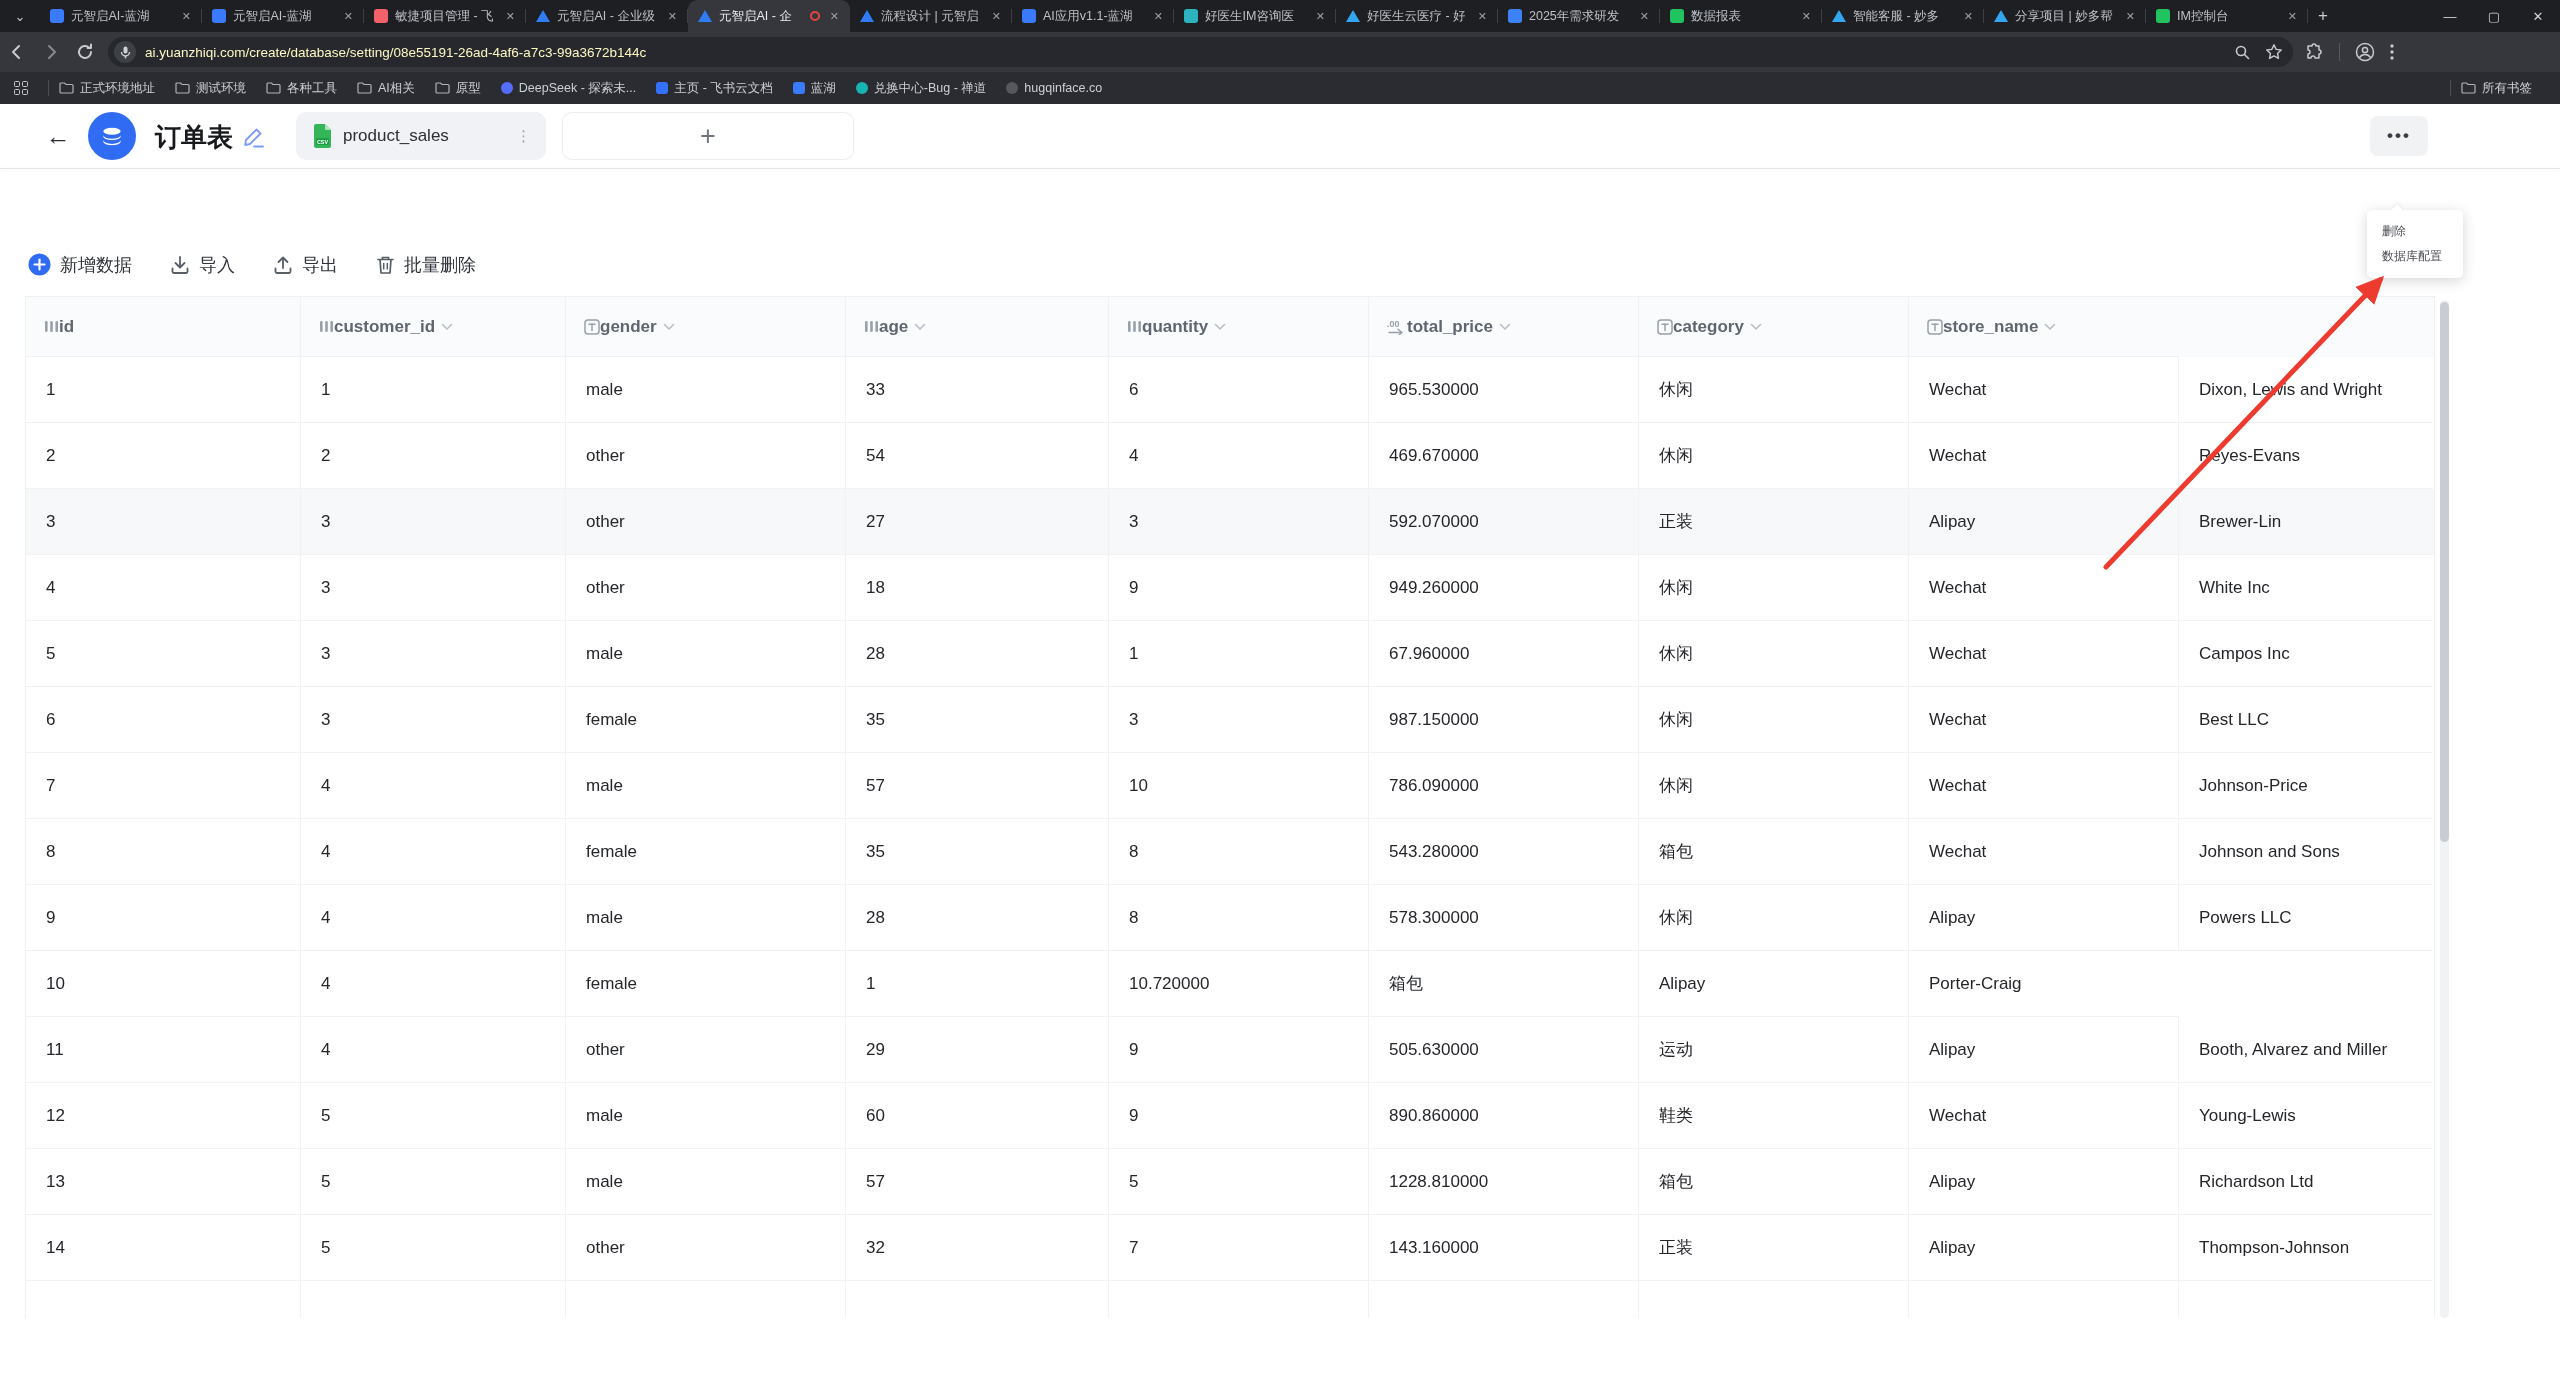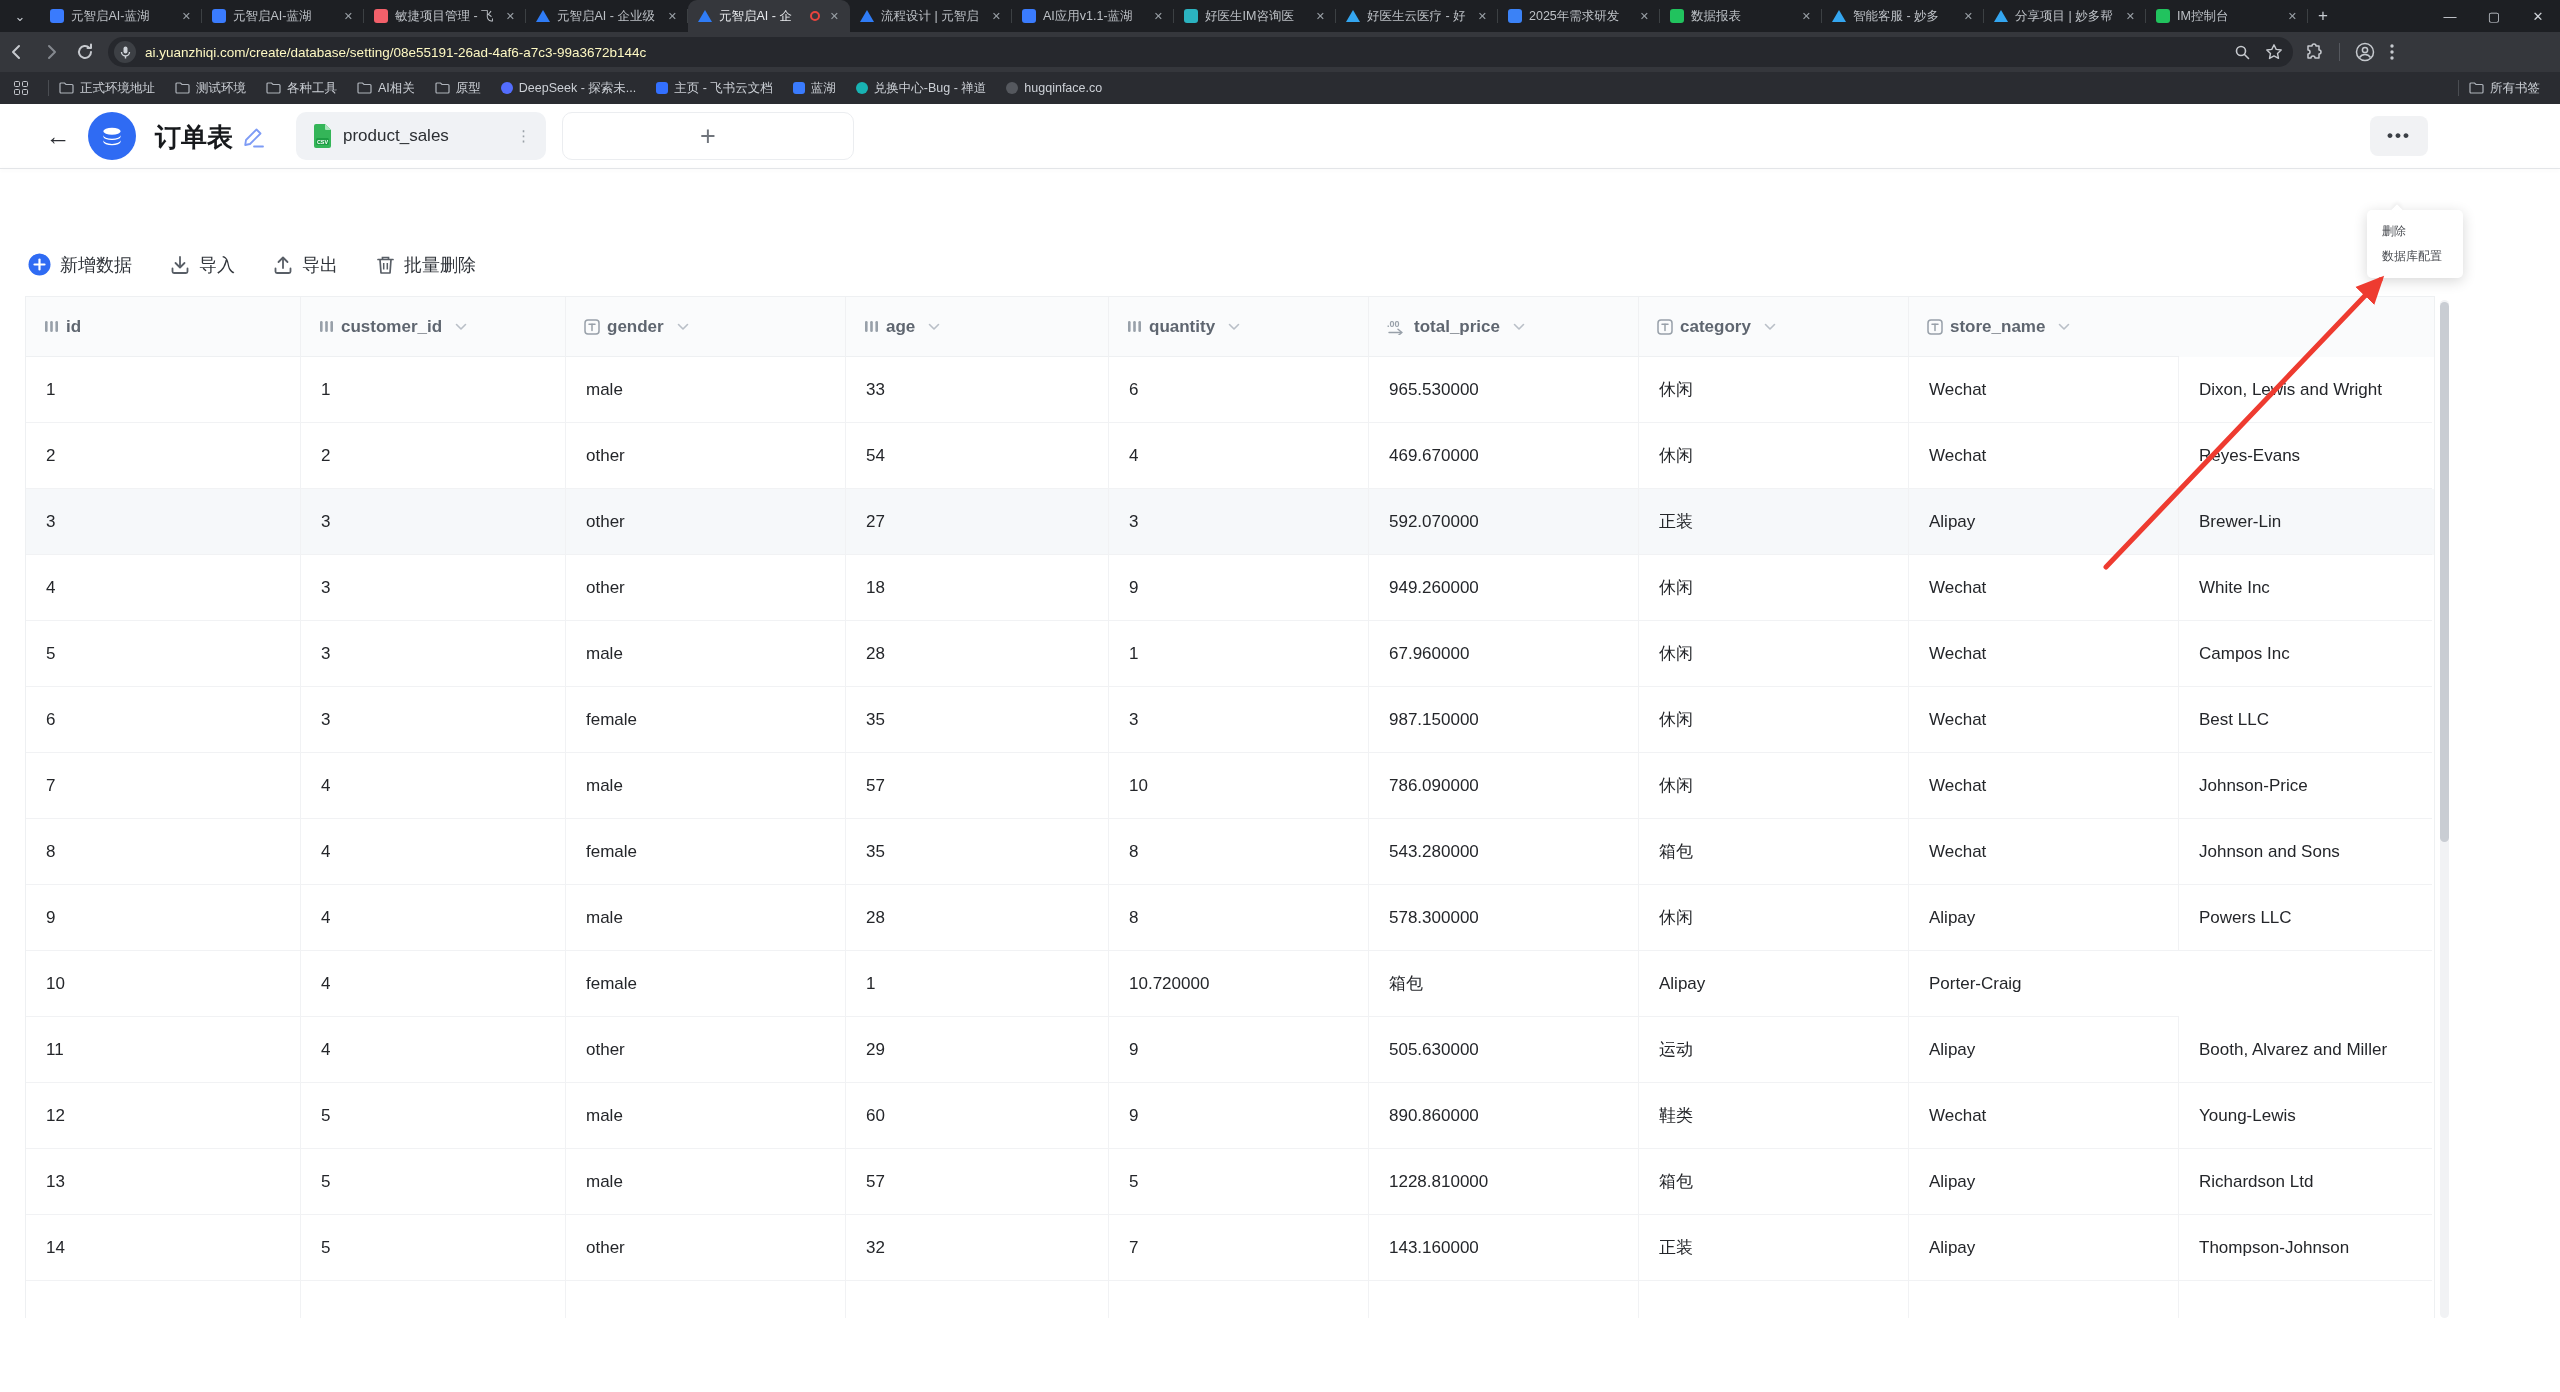--- a/index.html
+++ b/index.html
@@ -56,21 +56,21 @@
   .chip-plus { color:#70757c; font-size:27px; font-weight:300; }
   .more-btn { position:absolute; left:2370px; top:12px; width:58px; height:40px; background:#f1f2f4; border-radius:8px; display:flex; align-items:center; justify-content:center; color:#3b3f45; font-size:17px; font-weight:700; letter-spacing:2px; }
 
   .toolbar { position:absolute; left:28px; top:118px; height:40px; display:flex; align-items:center; gap:38px; }
   .tb-btn { display:flex; align-items:center; gap:9px; font-size:18px; color:#30343a;margin-top:45px; }
 
   
   .tablewrap { position:absolute; left:25px; top:192px; width:2410px; height:1022px; overflow:hidden; border:1px solid #eef0f2; border-bottom:none; }
   .trow { display:grid; grid-template-columns:275px 265px 280px 263px 260px 270px 270px 270px 253px; }
   .thead { background:#fafbfc; height:60px; }
-  .th { display:flex; align-items:center; gap:7px; padding-left:18px; font-size:17px; font-weight:600; color:#5f6670; border-right:1px solid #f0f1f3; border-bottom:1px solid #eef0f2; }
+  .th { display:flex; align-items:center; padding-left:18px; font-size:17px; font-weight:600; color:#5f6670; border-right:1px solid #f0f1f3; border-bottom:1px solid #eef0f2; }
   .th:last-child { border-right:none; }
   .th .chev { margin-left:6px; }
   .tr { height:66px; background:#fff; }
   .tr.hl { background:#f6f8fa; }
   .td { display:flex; align-items:center; padding-left:20px; font-size:17px; color:#24262a; border-right:1px solid #f1f2f4; border-bottom:1px solid #f1f2f4; white-space:nowrap; overflow:hidden; }
   .td:last-child { border-right:none; }
   .tr.partial { height:66px; }
   .tr.partial .td { border-bottom:none; }
 
   .v-scroll { position:absolute; left:2440px; top:196px; width:9px; height:1018px; background:#f1f2f4; border-radius:5px; }
@@ -302,21 +302,21 @@
           <span class="bm-dot circle" style="background: rgb(24, 179, 179);"></span>
           <span>兑换中心-Bug - 禅道</span>
         </span>
         <span class="bm-item">
           <span class="bm-dot circle" style="background: rgb(85, 88, 94);"></span>
           <span>hugqinface.co</span>
         </span>
       </span>
     <span class="bm-spacer"></span>
     <span class="bm-sep"></span>
-    <span class="bm-item" style="margin-right:6px">
+    <span class="bm-item" style="margin-right:14px">
       <svg width="15" height="12" viewBox="0 0 15 12">
           <path d="M1 2 a1 1 0 0 1 1-1 h3.5 l1.5 1.5 H13 a1 1 0 0 1 1 1 V10 a1 1 0 0 1 -1 1 H2 a1 1 0 0 1 -1 -1 Z" stroke="#aeb3ba" stroke-width="1.2" fill="none"></path>
         </svg>
       <span>所有书签</span>
     </span>
   </div>
 
   <div class="page">
     <div class="page-header">
       <div class="back-arrow">←</div>

